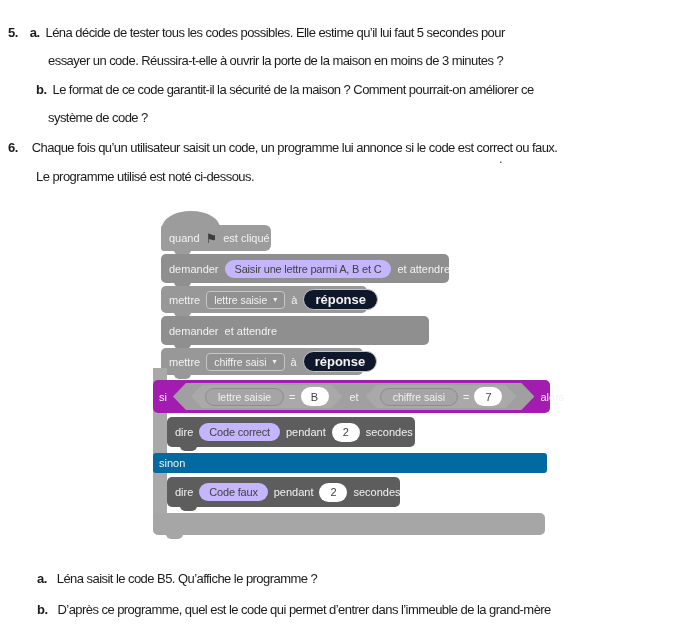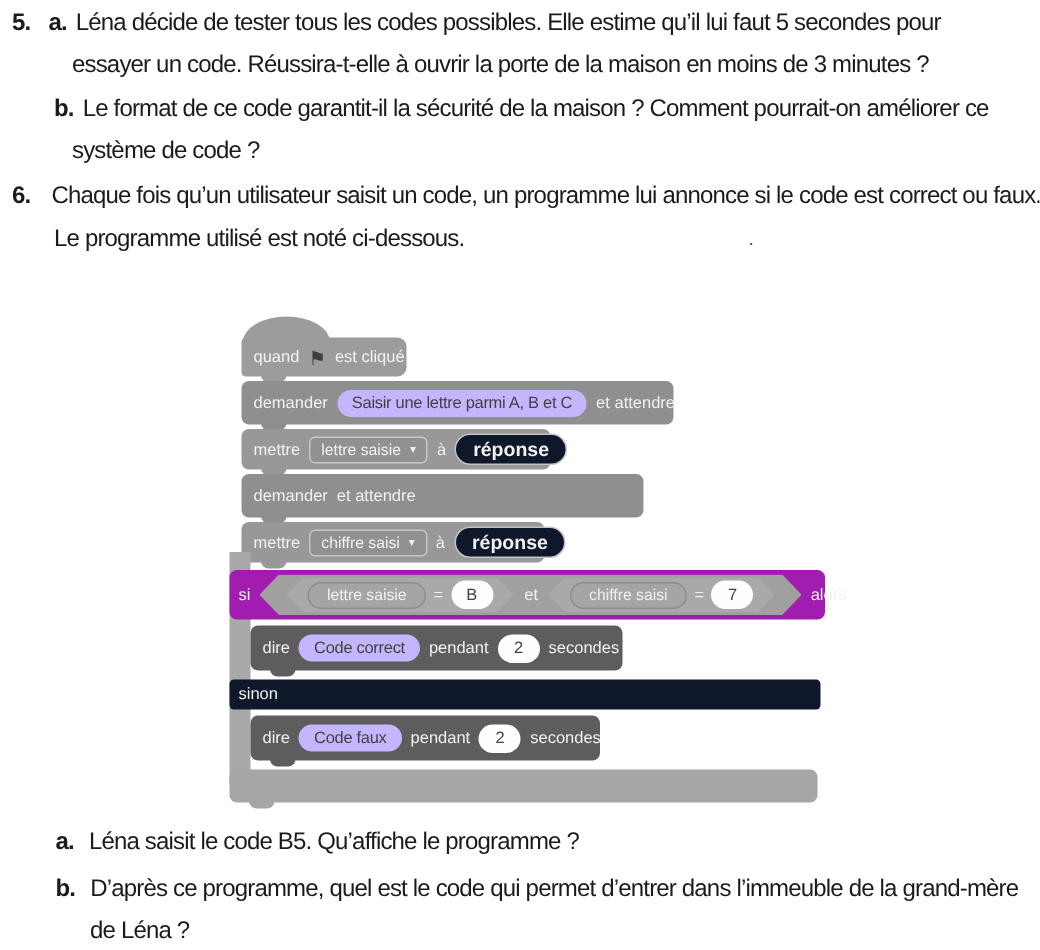--- a/index.html
+++ b/index.html
@@ -5,21 +5,21 @@
   html,body{margin:0;padding:0;}
   body{
     width:693px;height:633px;position:relative;overflow:hidden;
     background:#ffffff;
     font-family:"Liberation Sans",sans-serif;
     color:#1b1b1b;
   }
   
   .tline{
     position:absolute;white-space:nowrap;
-    font-size:16px;letter-spacing:-0.55px;line-height:19px;
+    font-size:13px;letter-spacing:-0.55px;line-height:19px;margin-top:17px;
   }
   .b{font-weight:bold;}
   .mr14{margin-right:14px;}
   .mr12{margin-right:12px;}
   .mr10{margin-right:10px;}
   .mr6{margin-right:6px;}
   .stray{position:absolute;font-size:13px;color:#4a4a4a;}
 
   
   #scratch{position:absolute;left:153px;top:195px;width:440px;height:335px;}
@@ -37,21 +37,21 @@
     content:"";position:absolute;top:-14px;left:1px;width:58px;height:17px;background:#9c9c9c;
     border-radius:29px 29px 0 0 / 17px 17px 0 0;
   }
   #blk-ask1{left:8px;top:47px;width:288px;height:29px;background:#8f8f8f;}
   #blk-set1{left:8px;top:79px;width:206px;height:27px;background:#989898;}
   #blk-ask2{left:8px;top:109px;width:268px;height:29px;background:#8f8f8f;}
   #blk-set2{left:8px;top:141px;width:202px;height:27px;background:#989898;}
   #spine{position:absolute;left:0;top:173px;width:14px;height:155px;background:#a9a9a9;}
   #blk-if{left:0;top:173px;width:397px;height:33px;background:#a21caf;padding:0 6px;}
   #blk-say1{left:14px;top:210px;width:248px;height:30px;background:#5d5d5d;}
-  #row-else{left:0;top:246px;width:394px;height:20px;background:#0f172a;border-radius:3px;padding:0 6px;}
+  #row-else{left:0;top:246px;width:394px;height:20px;background:#0369a1;border-radius:3px;padding:0 6px;}
   #blk-say2{left:14px;top:270px;width:233px;height:30px;background:#5d5d5d;}
   #end-bar{left:0;top:306px;width:392px;height:22px;background:#a6a6a6;}
 
   .flag{font-size:13px;color:#3d3d3d;line-height:1;}
   .wpill{
     background:#c4b5fd;color:#424242;border-radius:13px;
     padding:3px 10px;font-size:11px;letter-spacing:-0.2px;
   }
   .woval{
     background:#fefefe;color:#424242;border-radius:11px;

